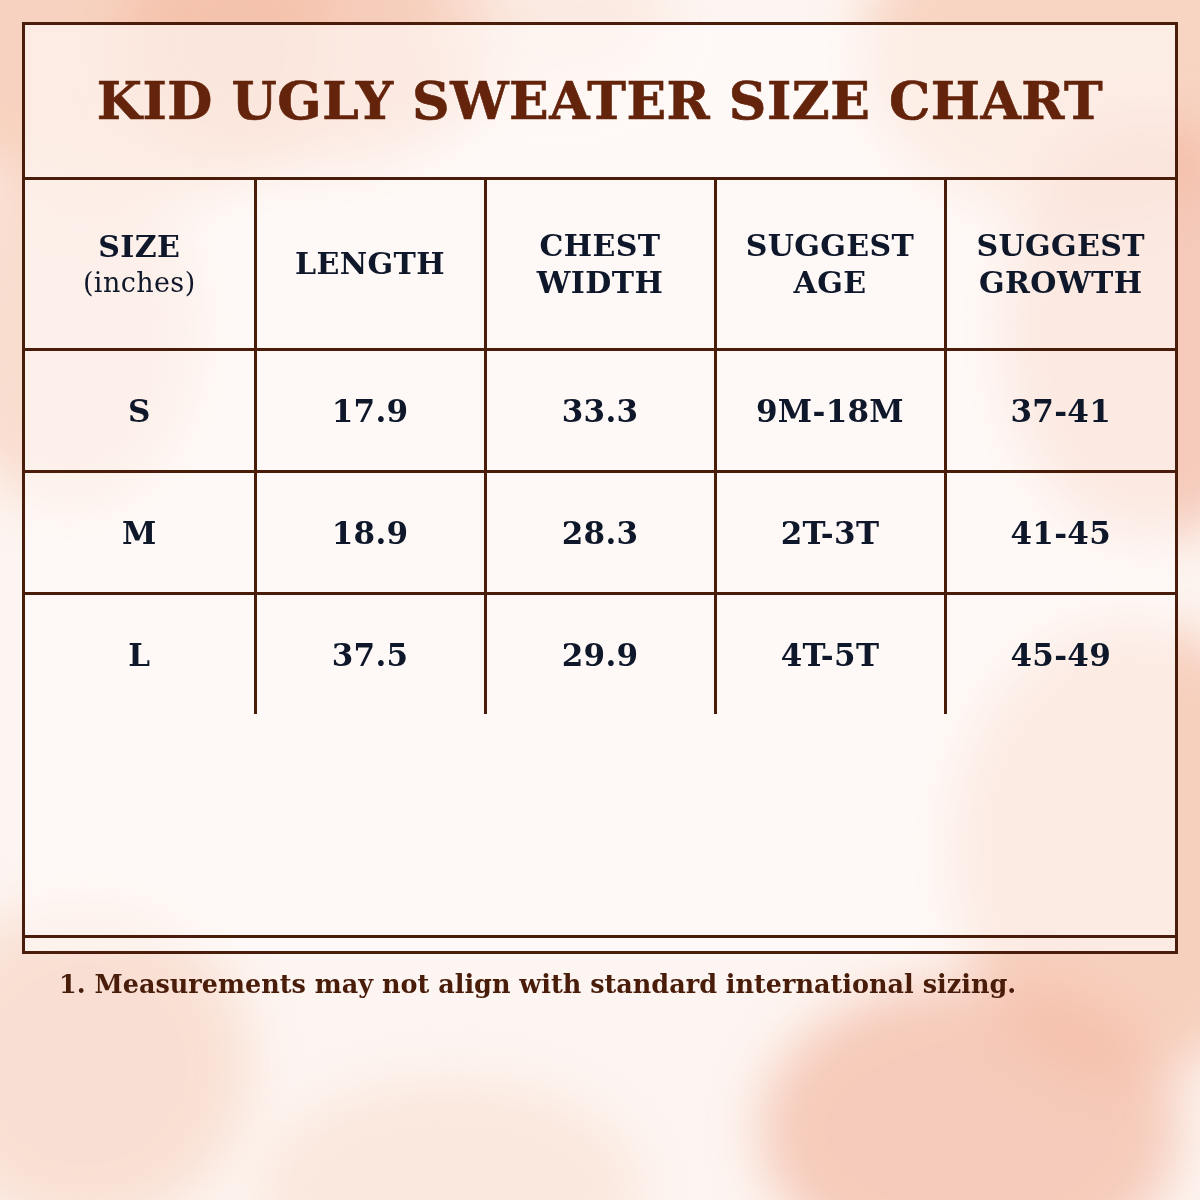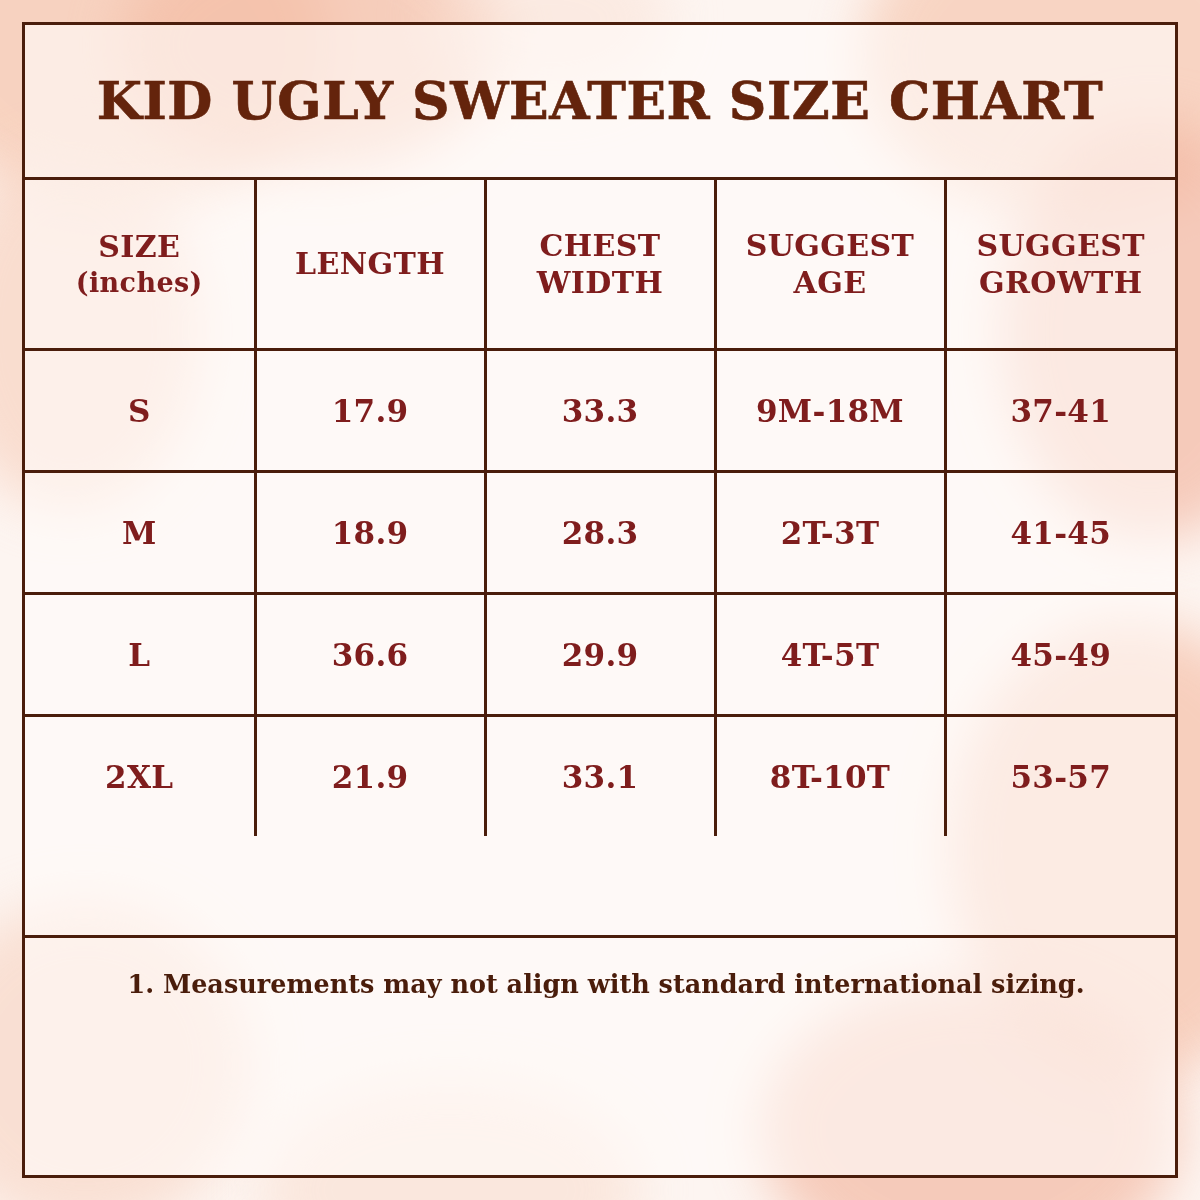--- a/index.html
+++ b/index.html
@@ -27,21 +27,21 @@
     filter: blur(26px);
     opacity: 0.85;
   }
 
   
   #card {
     position: absolute;
     left: 22px;
     top: 22px;
     width: 1156px;
-    height: 1156px;
+    height: 932px;
     z-index: 2;
     box-sizing: border-box;
     border: 3px solid #4a1d0b;
     background: rgba(255, 252, 250, 0.62);
     display: flex;
     flex-direction: column;
   }
 
   #title {
     flex: 0 0 155px;
@@ -68,21 +68,21 @@
     table-layout: fixed;
   }
   #table-wrap {
     flex: 0 0 755px;
     box-sizing: border-box;
   }
   th, td {
     border: 3px solid #4a1d0b;
     text-align: center;
     vertical-align: middle;
-    color: #7f1d1d;
+    color: #0f172a;
     font-family: "DejaVu Serif", serif;
     font-weight: bold;
   }
   th {
     height: 166px;
     font-size: 30px;
     line-height: 1.25;
     letter-spacing: 0.4px;
   }
   td {
@@ -91,29 +91,28 @@
     letter-spacing: 0.3px;
   }
   th.outer-l, td.outer-l { border-left: none; }
   th.outer-r, td.outer-r { border-right: none; }
   thead th { border-top: none; }
   tbody tr:last-child td { border-bottom: none; }
 
   .hdr-sub {
     display: block;
     font-size: 27px;
-    font-weight: bold;
+    font-weight: normal;
   }
 
   #notes {
     flex: 1 1 auto;
     box-sizing: border-box;
     border-top: 3px solid #4a1d0b;
     padding: 28px 22px 0 34px;
-    text-align: center;
   }
   #notes p {
     margin: 0 0 5px 0;
     font-family: "DejaVu Serif", serif;
     font-weight: bold;
     font-size: 25.5px;
     line-height: 1.42;
     color: #4a1d0b;
   }
 </style>
@@ -163,31 +162,24 @@
         </tr>
         <tr>
           <td class="outer-l">M</td>
           <td>18.9</td>
           <td>28.3</td>
           <td>2T-3T</td>
           <td class="outer-r">41-45</td>
         </tr>
         <tr>
           <td class="outer-l">L</td>
-          <td>36.6</td>
+          <td>37.5</td>
           <td>29.9</td>
           <td>4T-5T</td>
           <td class="outer-r">45-49</td>
-        </tr>
-        <tr>
-          <td class="outer-l">2XL</td>
-          <td>21.9</td>
-          <td>33.1</td>
-          <td>8T-10T</td>
-          <td class="outer-r">53-57</td>
         </tr>
       </tbody>
     </table>
   </div>
 
   <div id="notes">
     <p>1. Measurements may not align with standard international sizing.</p>
   </div>
 
 </div>

